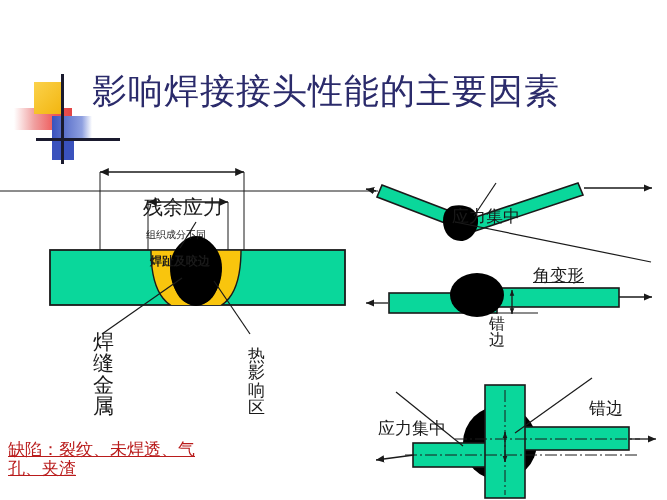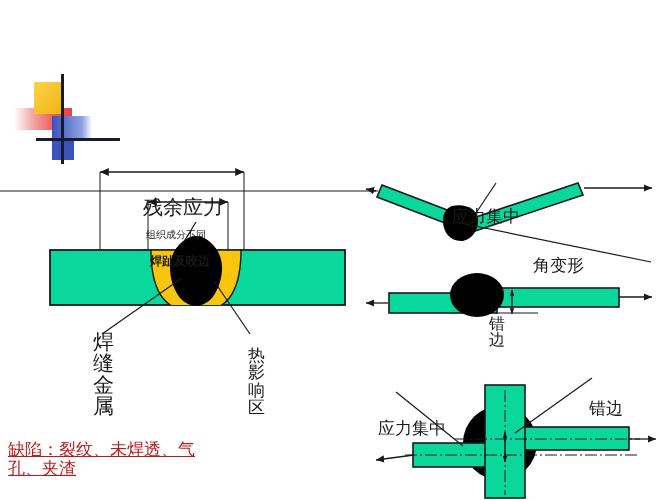--- a/index.html
+++ b/index.html
@@ -108,20 +108,21 @@
 
     <rect x="24" y="18" width="30" height="32" fill="url(#gYel)"></rect>
 
     <rect x="42" y="52" width="40" height="22" fill="url(#gBlu)"></rect>
     <rect x="42" y="74" width="22" height="22" fill="#3a52bd"></rect>
 
     <rect x="51" y="10" width="3" height="90" fill="#1a1a2e"></rect>
     <rect x="26" y="74" width="84" height="3" fill="#1a1a2e"></rect>
   </svg>
 
+  <div class="page-title">影响焊接接头性能的主要因素</div>
   <svg class="fig" xmlns="http://www.w3.org/2000/svg">
     <line x1="96" y1="124" x2="658" y2="124" stroke="url(#gRule)" stroke-width="1.6"></line>
   </svg>
 
   <svg class="fig" viewBox="0 0 667 500" xmlns="http://www.w3.org/2000/svg">
     <defs>
       <marker id="ar" viewBox="0 0 10 10" refX="9" refY="5" markerWidth="7" markerHeight="7" orient="auto-start-reverse">
         <path d="M0,1 L9,5 L0,9 z" fill="#1a1a1a"></path>
       </marker>
       <marker id="arS" viewBox="0 0 10 10" refX="9" refY="5" markerWidth="5" markerHeight="5" orient="auto-start-reverse">
@@ -224,21 +225,21 @@
   <div class="lbl" style="left:146px; top:180px; font-size:10px;">组织成分不同</div>
 
   <div class="lbl" style="left:150px; top:205px; font-size:12px;font-weight:bold;">焊趾及咬边</div>
 
   <div class="lbl-vert" style="left:93px; top:332px; font-size:21px;">焊缝金属</div>
 
   <div class="lbl-vert" style="left:248px; top:332px; font-size:17px;margin-top:15px;">热影响区</div>
 
   <div class="lbl" style="left:452px; top:157px; font-size:17px;">应力集中</div>
 
-  <div class="lbl" style="left:533px; top:206px; font-size:17px;">角变形</div>
+  <div class="lbl" style="left:533px; top:216px; font-size:17px;text-decoration:underline;">角变形</div>
 
   <div class="lbl-vert" style="left:489px; top:316px; font-size:16px;">错边</div>
 
   <div class="lbl" style="left:378px; top:369px; font-size:17px;">应力集中</div>
 
   <div class="lbl" style="left:589px; top:349px; font-size:17px;">错边</div>
 
   <div class="lbl-wrap" style="left:8px; top:440px; width:218px; font-size:17px;">缺陷：裂纹、未焊透、气孔、夹渣</div>
 
 

